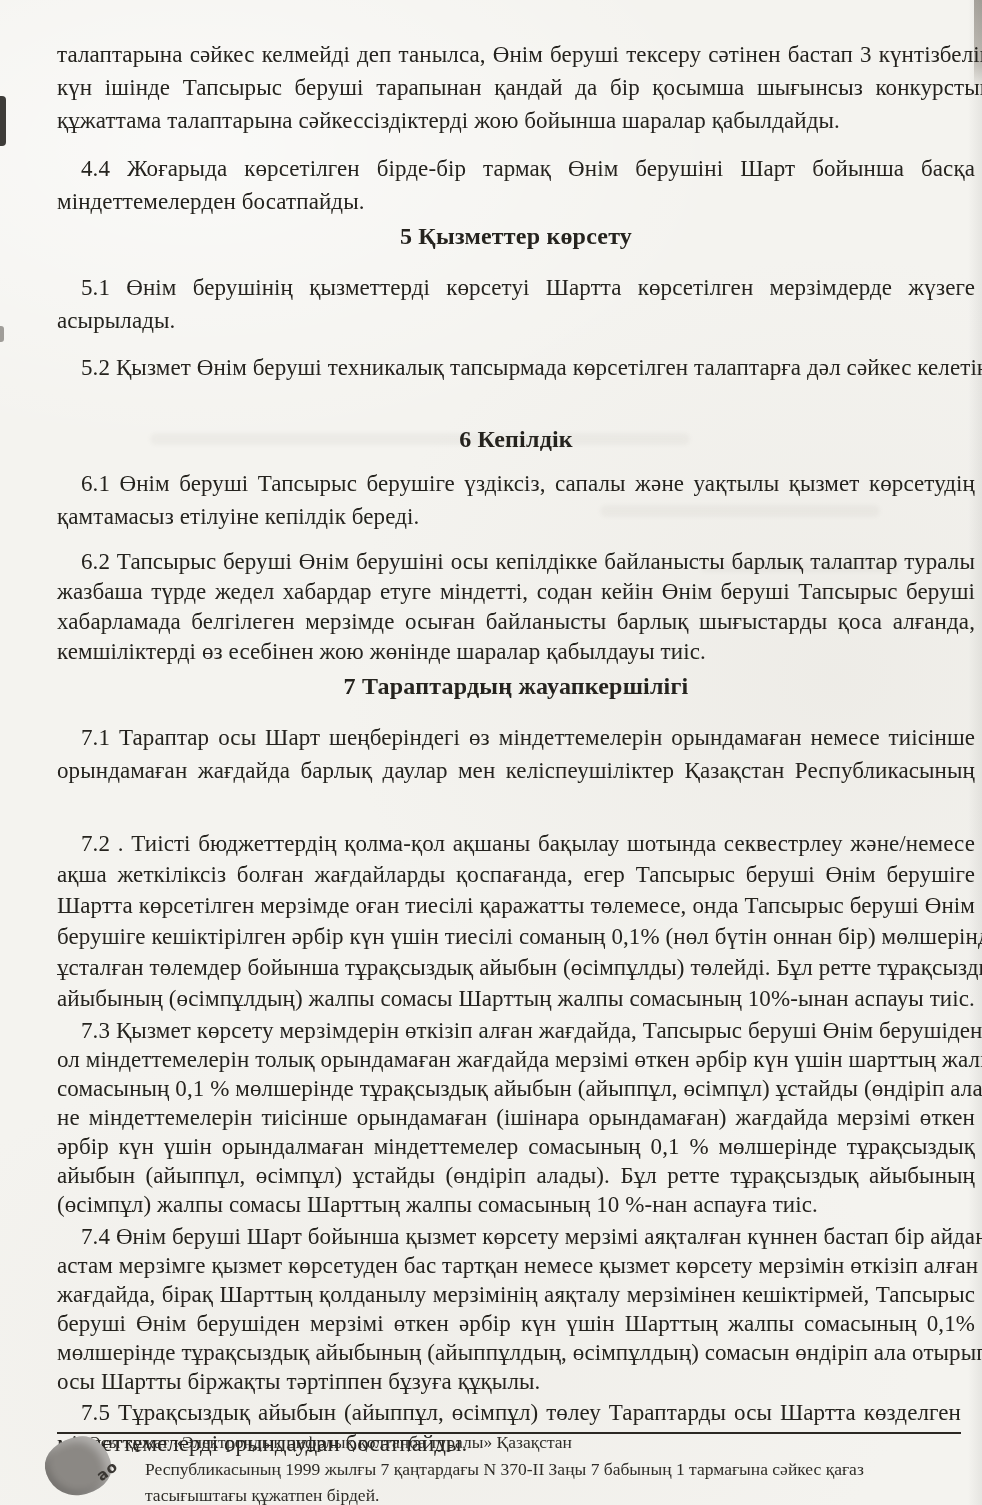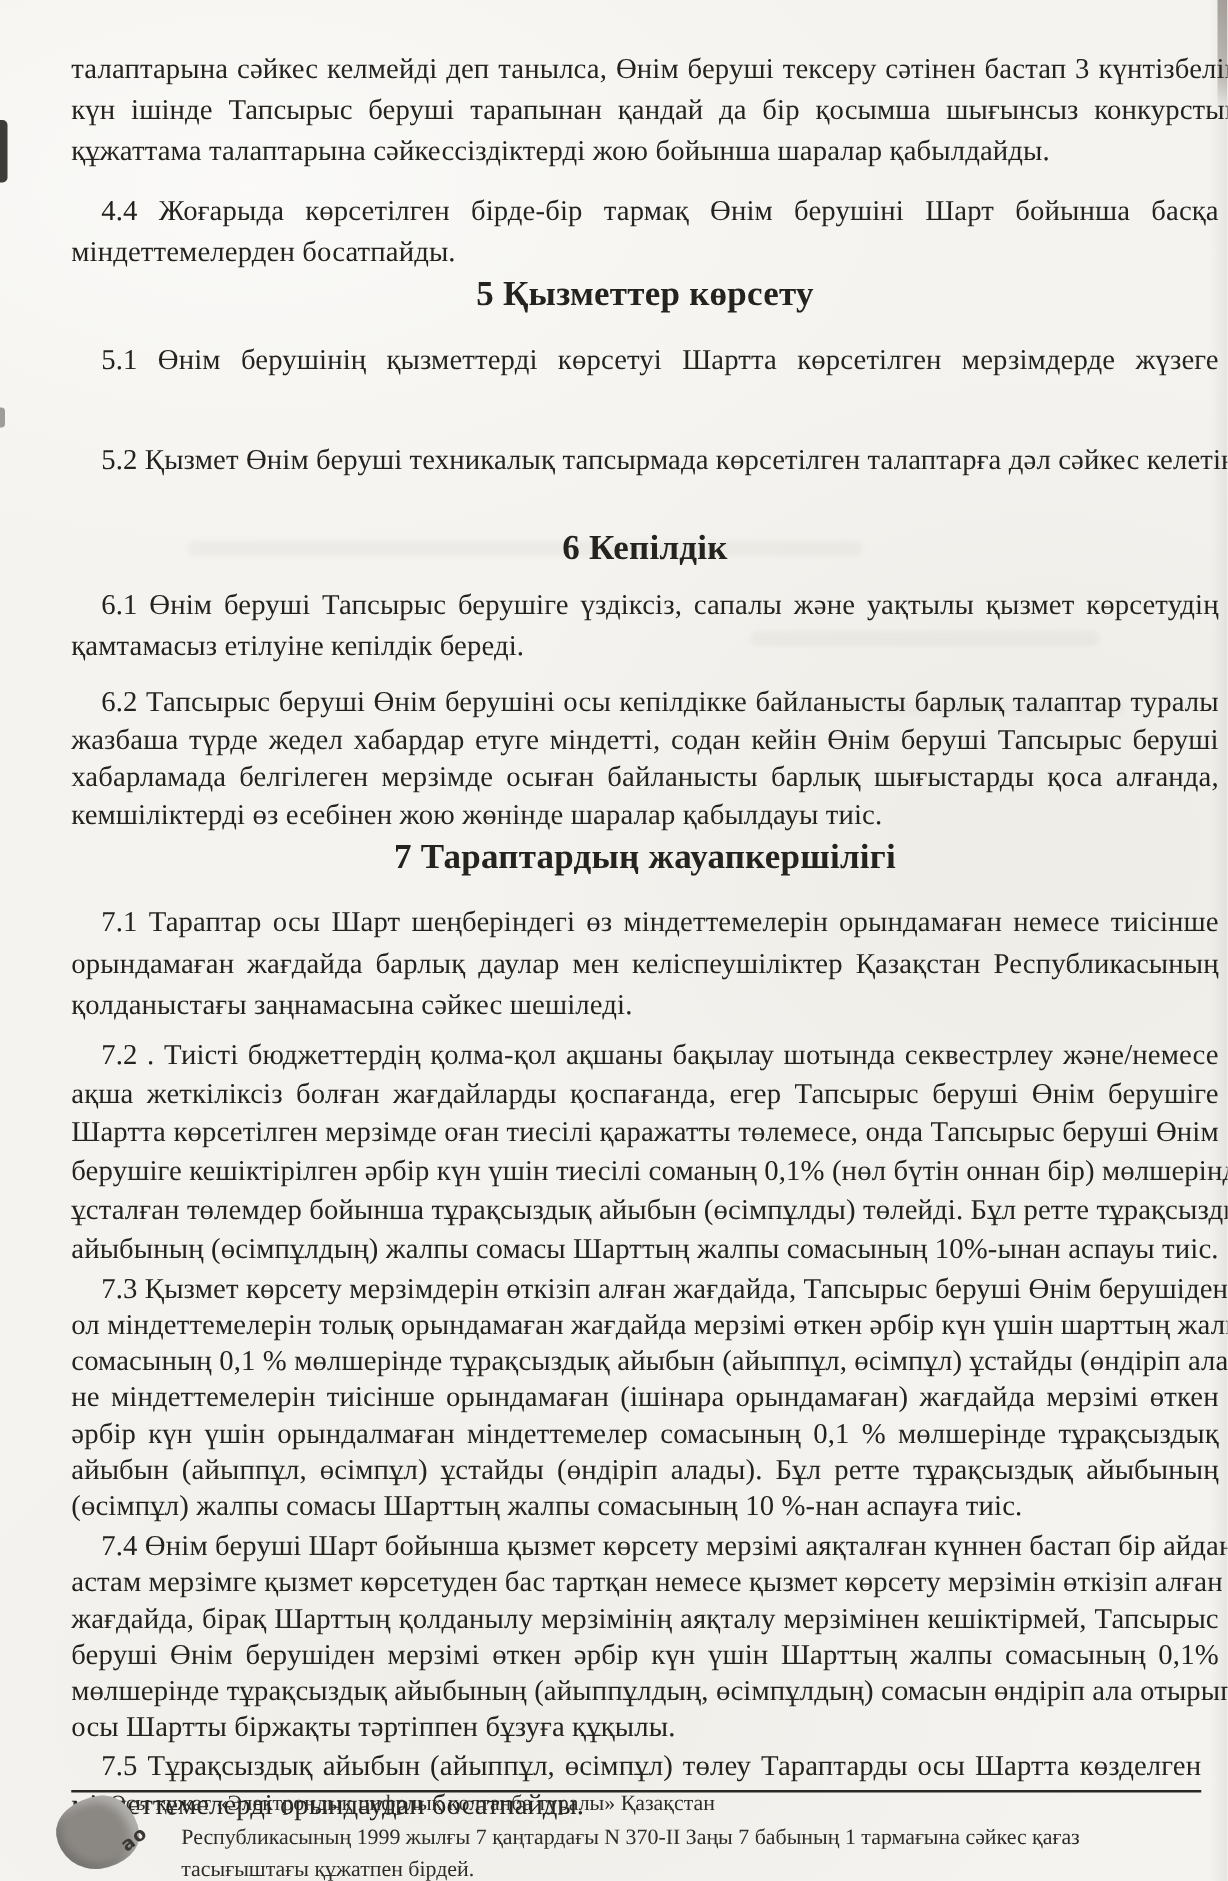--- a/index.html
+++ b/index.html
@@ -44,21 +44,21 @@
   .line{
     font-size:23px;line-height:var(--lh,33px);
     white-space:nowrap;
     text-align:justify;
     text-align-last:justify;
     letter-spacing:.1px;
   }
   .line--end{text-align-last:left;}
   .line--indent{padding-left:24px;}
   .heading{
-    font-size:28px;font-weight:bold;text-align:center;text-align-last:center;
+    font-size:24px;font-weight:bold;text-align:center;text-align-last:center;
     line-height:34px;letter-spacing:.2px;
   }
   .wide{width:934px;}
   .underline-line{
     border-bottom:2px solid #2b2823;
     padding-bottom:3px;
   }
   .doc-overlap-line{
     position:absolute;left:57px;top:1429px;
     font-size:23px;line-height:30px;white-space:nowrap;color:#262420;
@@ -104,20 +104,21 @@
 
   <div class="block" style="top:152px;">
     <div class="line line--indent">4.4 Жоғарыда көрсетілген бірде-бір тармақ Өнім берушіні Шарт бойынша басқа</div>
     <div class="line line--end">міндеттемелерден босатпайды.</div>
   </div>
 
   <div class="block heading" style="top:219px;">5 Қызметтер көрсету</div>
 
   <div class="block" style="top:271px;">
     <div class="line line--indent">5.1 Өнім берушінің қызметтерді көрсетуі Шартта көрсетілген мерзімдерде жүзеге</div>
+    <div class="line line--end">асырылады.</div>
   </div>
 
   <div class="block" style="top:351px;">
     <div class="line line--indent">5.2 Қызмет Өнім беруші техникалық тапсырмада көрсетілген талаптарға дәл сәйкес келетін</div>
   </div>
 
   <div class="block heading" style="top:422px;">6 Кепілдік</div>
 
   <div class="block" style="top:467px;">
     <div class="line line--indent">6.1 Өнім беруші Тапсырыс берушіге үздіксіз, сапалы және уақтылы қызмет көрсетудің</div>
@@ -129,21 +130,20 @@
     <div class="line">жазбаша түрде жедел хабардар етуге міндетті, содан кейін Өнім беруші Тапсырыс беруші</div>
     <div class="line">хабарламада белгілеген мерзімде осыған байланысты барлық шығыстарды қоса алғанда,</div>
     <div class="line line--end">кемшіліктерді өз есебінен жою жөнінде шаралар қабылдауы тиіс.</div>
   </div>
 
   <div class="block heading" style="top:669px;font-family:Liberation Serif, serif;">7 Тараптардың жауапкершілігі</div>
 
   <div class="block" style="top:721px;">
     <div class="line line--indent">7.1 Тараптар осы Шарт шеңберіндегі өз міндеттемелерін орындамаған немесе тиісінше</div>
     <div class="line">орындамаған жағдайда барлық даулар мен келіспеушіліктер Қазақстан Республикасының</div>
-    <div class="line line--end">қолданыстағы заңнамасына сәйкес шешіледі.</div>
   </div>
 
   <div class="block" style="top:828px;--lh:31px;">
     <div class="line line--indent">7.2 . Тиісті бюджеттердің қолма-қол ақшаны бақылау шотында секвестрлеу және/немесе</div>
     <div class="line">ақша жеткіліксіз болған жағдайларды қоспағанда, егер Тапсырыс беруші Өнім берушіге</div>
     <div class="line">Шартта көрсетілген мерзімде оған тиесілі қаражатты төлемесе, онда Тапсырыс беруші Өнім</div>
     <div class="line">берушіге кешіктірілген әрбір күн үшін тиесілі соманың 0,1% (нөл бүтін оннан бір) мөлшерінде</div>
     <div class="line">ұсталған төлемдер бойынша тұрақсыздық айыбын (өсімпұлды) төлейді. Бұл ретте тұрақсыздық</div>
     <div class="line line--end">айыбының (өсімпұлдың) жалпы сомасы Шарттың жалпы сомасының 10%-ынан аспауы тиіс.</div>
   </div>

